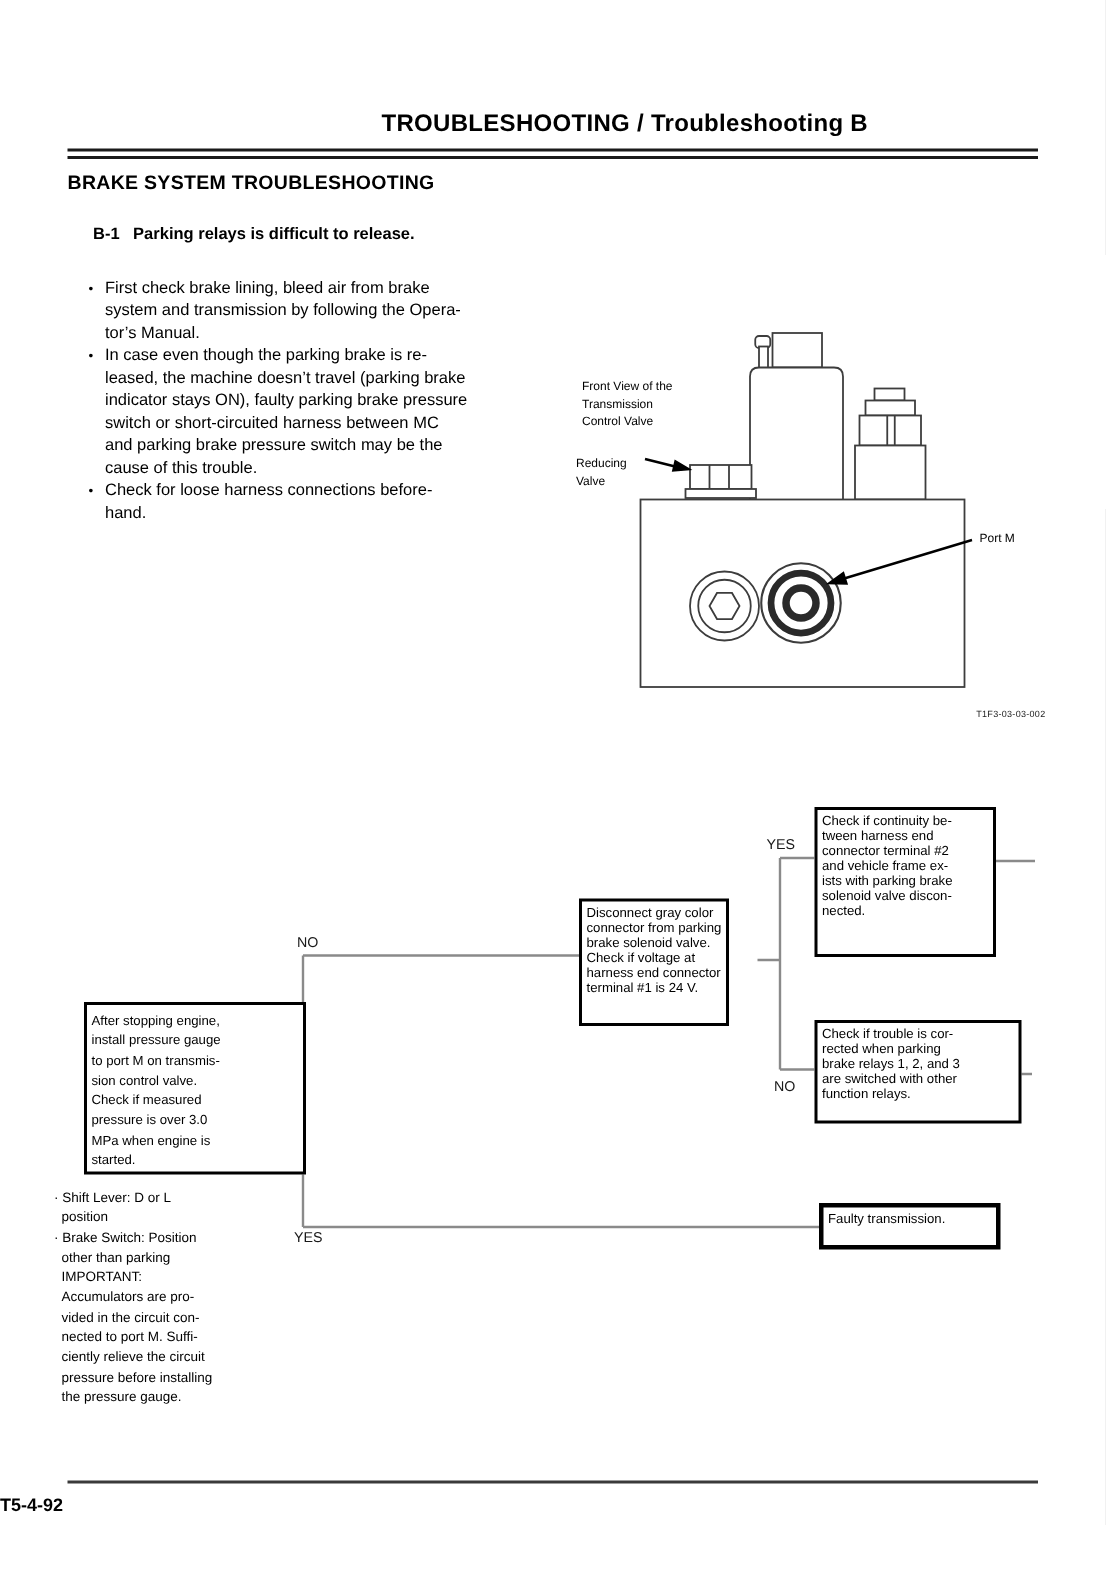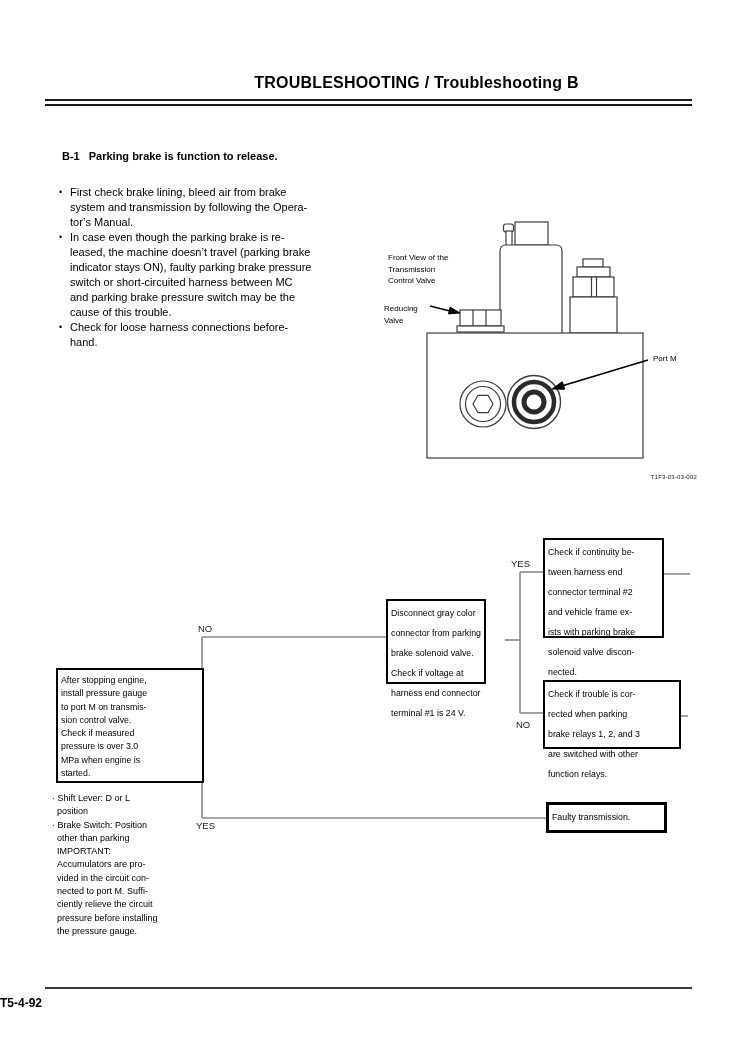--- a/index.html
+++ b/index.html
@@ -20,40 +20,41 @@
   .subsection{top:150px;left:46px;font-size:11px;font-weight:bold;}
   .subsection .sub-id{margin-right:9px;padding-left:16px;}
   .bullets{top:185px;left:59px;width:310px;font-size:11px;line-height:15px;}
   .bullet-item{display:flex;}
   .bullet-dot{width:11px;flex:0 0 11px;font-size:9px;line-height:15px;}
   .bullet-text{flex:1;}
   .diag-label{font-size:8px;line-height:11.5px;color:#000;}
   .fig-code{top:474px;left:600px;width:97px;text-align:right;font-size:6px;color:#222;letter-spacing:.2px;}
   .fc-box{
     position:absolute;background:#fff;border:2px solid #000;
-    font-size:8.8px;line-height:20px;padding:2px 3px;box-sizing:border-box;
+    font-size:8.8px;line-height:10px;padding:2px 3px;box-sizing:border-box;
   }
   .fc-label{position:absolute;font-size:9.5px;color:#1a1a1a;}
-  .notes{top:792px;left:52px;width:150px;font-size:9px;line-height:13.3px;white-space:pre-wrap;}
+  .notes{top:792px;left:36px;width:150px;font-size:9px;line-height:13.3px;white-space:pre-wrap;}
   .footer-rule{top:987px;left:45px;width:647px;height:2px;background:#3a3a3a;}
   .footer-page{top:996px;left:0;width:737px;font-size:12px;font-weight:bold;}
   svg{display:block;}
 </style>
 </head>
 <body>
 
 <div class="page">
 
   <div class="abs header-title">TROUBLESHOOTING / Troubleshooting B</div>
   <div class="abs rule rule-1"></div>
   <div class="abs rule rule-2"></div>
 
+  <div class="abs section-title">BRAKE SYSTEM TROUBLESHOOTING</div>
 
   <div class="abs subsection">
-    <span class="sub-id">B-1</span><span>Parking brake is function to release.</span>
+    <span class="sub-id">B-1</span><span>Parking relays is difficult to release.</span>
   </div>
 
   <div class="abs bullets">
     <div class="bullet-item">
       <span class="bullet-dot">•</span>
       <span class="bullet-text">First check brake lining, bleed air from brake<br>system and transmission by following the Opera-<br>tor’s Manual.</span>
     </div>
     <div class="bullet-item">
       <span class="bullet-dot">•</span>
       <span class="bullet-text">In case even though the parking brake is re-<br>leased, the machine doesn’t travel (parking brake<br>indicator stays ON), faulty parking brake pressure<br>switch or short-circuited harness between MC<br>and parking brake pressure switch may be the<br>cause of this trouble.</span>

